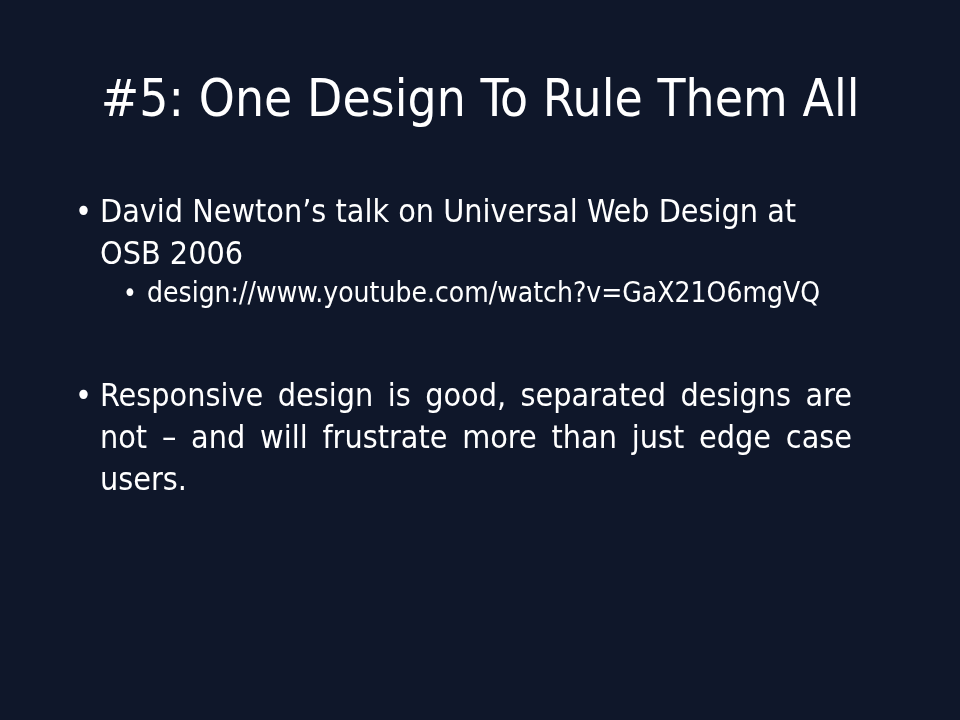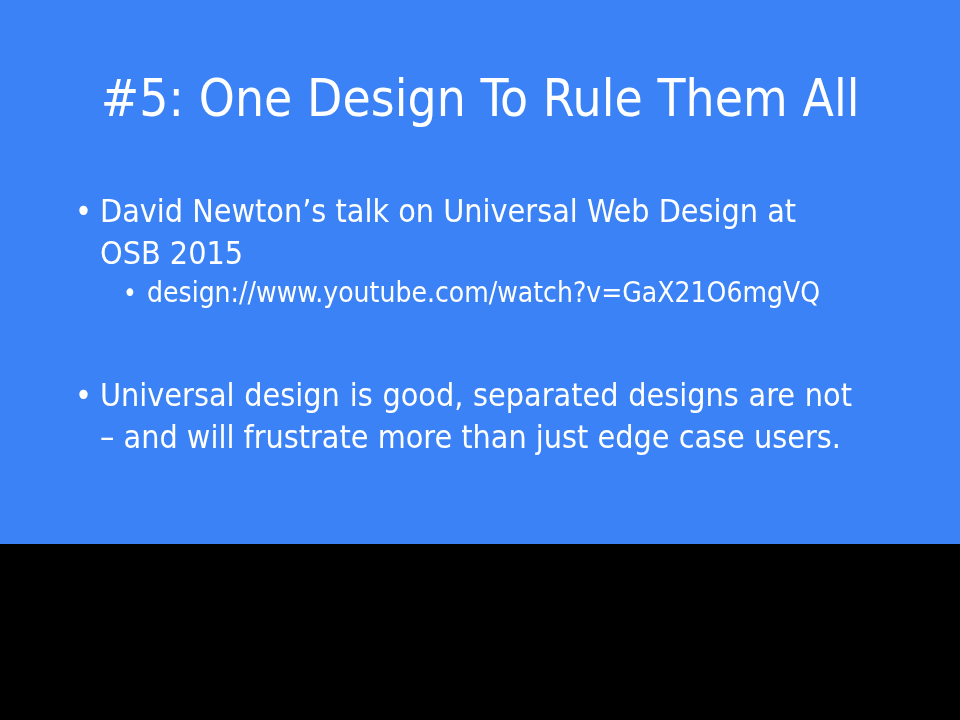--- a/index.html
+++ b/index.html
@@ -7,22 +7,22 @@
     margin: 0;
     padding: 0;
     background: #000000;
   }
   body {
     font-family: "DejaVu Sans Condensed", "Liberation Sans Narrow", "Liberation Sans", sans-serif;
   }
   #slide {
     position: relative;
     width: 960px;
-    height: 544px;
-    background: #3b82f6;
+    height: 720px;
+    background: #0f172a;
     overflow: hidden;
   }
 
   
   #title-area {
     position: absolute;
     left: 48px;
     top: 58px;
     width: 864px;
     height: 80px;
@@ -116,30 +116,30 @@
 <div id="slide">
 
   <div id="title-area">
     <div id="slide-title">#5: One Design To Rule Them All</div>
   </div>
 
   <div id="body-area">
 
     <div class="bullet-row lvl1">
       <span class="marker">•</span>
-      <span class="btext">David Newton’s talk on Universal Web Design at OSB 2015</span>
+      <span class="btext">David Newton’s talk on Universal Web Design at OSB 2006</span>
     </div>
 
     <div class="bullet-row lvl2">
       <span class="marker">•</span>
       <span class="btext">design://www.youtube.com/watch?v=GaX21O6mgVQ</span>
     </div>
 
     <div class="spacer-line"></div>
     <div class="spacer-line-small"></div>
 
     <div class="bullet-row lvl1 justified">
       <span class="marker">•</span>
-      <span class="btext">Universal design is good, separated designs are not – and will frustrate more than just edge case users.</span>
+      <span class="btext">Responsive design is good, separated designs are not – and will frustrate more than just edge case users.</span>
     </div>
 
   </div>
 </div>
 
 </body></html>

